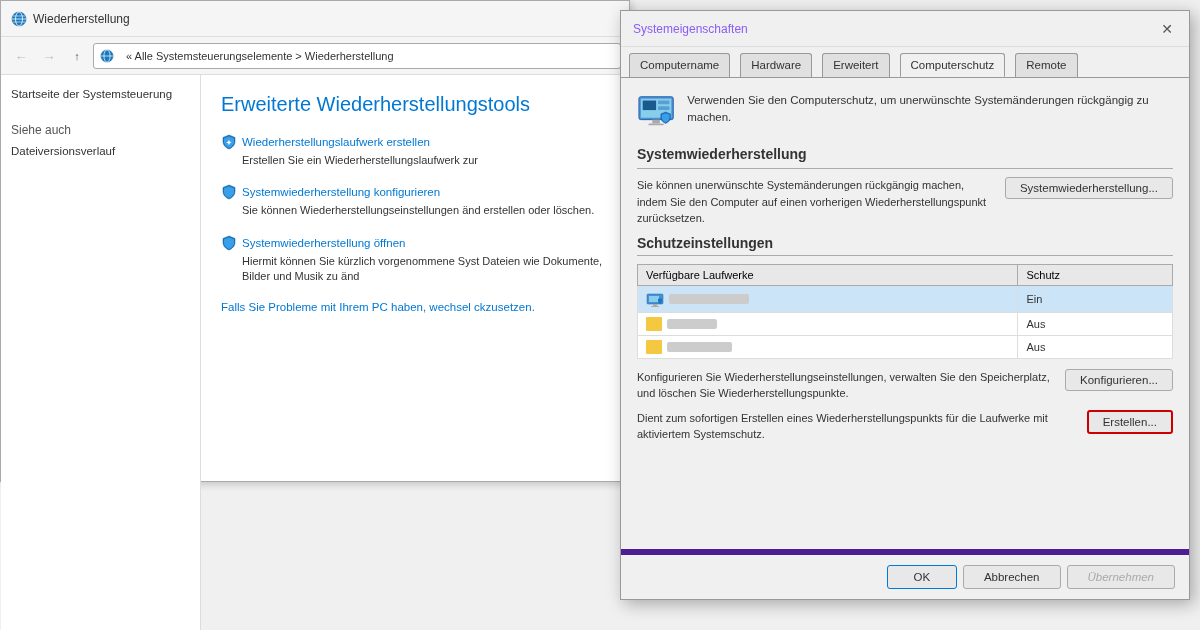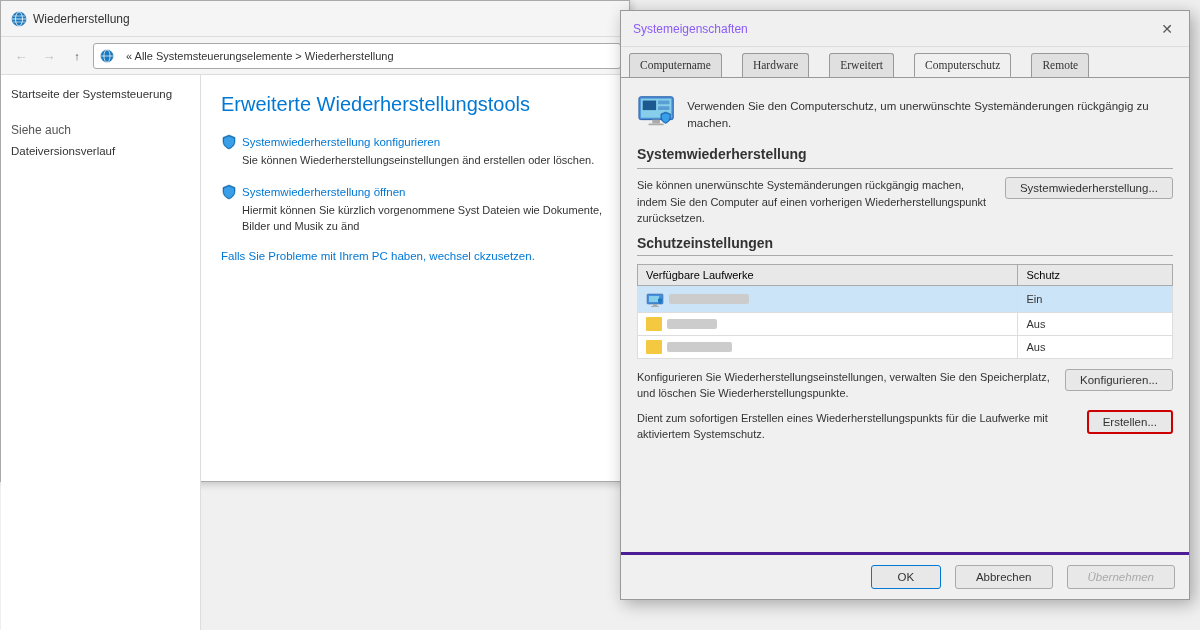--- a/index.html
+++ b/index.html
@@ -216,41 +216,40 @@
       gap: 0;
     }
 
     .tab {
       padding: 5px 10px;
       font-size: 11.5px;
       cursor: pointer;
       border: 1px solid #999;
       border-bottom: none;
       background: #e0e0e0;
-      margin-right: 20px;
+      margin-right: 10px;
       border-radius: 3px 3px 0 0;
       color: #333;
-      font-family: Liberation Serif, serif;
     }
     .tab.active {
       background: #f0f0f0;
       border-bottom: 1px solid #f0f0f0;
       position: relative;
       z-index: 1;
       font-weight: normal;
     }
 
     .dialog-body {
       padding: 14px 16px;
       background: #f0f0f0;
     }
 
     .info-section {
       display: flex;
-      align-items: flex-end;
+      align-items: flex-start;
       gap: 12px;
       margin-bottom: 14px;
     }
 
     .info-text {
       font-size: 11.5px;
       color: #333;
       line-height: 1.5;
     }
 
@@ -365,24 +364,24 @@
       flex-shrink: 0;
     }
 
     .dialog-footer {
       position: absolute;
       bottom: 0;
       left: 0;
       right: 0;
       display: flex;
       justify-content: flex-end;
-      gap: 14px;
+      gap: 6px;
       padding: 10px 14px;
       background: #f0f0f0;
-      border-top: 3px solid #4c1d95;
+      border-top: 6px solid #4c1d95;
     }
 
     .footer-btn {
       padding: 5px 20px;
       font-size: 11.5px;
       border: 1px solid #aaa;
       background: #e8e8e8;
       cursor: pointer;
       border-radius: 3px;
       color: #333;
@@ -449,20 +448,33 @@
         <a class="sidebar-link">Startseite der Systemsteuerung</a>
         <div class="sidebar-section">
           <span>Siehe auch</span>
         </div>
         <a class="sidebar-link">Dateiversionsverlauf</a>
       </div>
 
       <div class="explorer-main">
         <div class="page-heading">Erweiterte Wiederherstellungstools</div>
 
+        <div class="tool-item">
+          <div class="tool-link">
+            <svg class="shield-svg" viewBox="0 0 16 16">
+              <path d="M8 1L2 3.5v4C2 11 5 14 8 15c3-1 6-4 6-7.5v-4L8 1z" fill="#1a7abf" stroke="#0a5a9f" stroke-width="0.5"></path>
+              <path d="M8 2.5L3 4.5v3.2C3 10.5 5.5 13 8 14c2.5-1 5-3.5 5-6.3V4.5L8 2.5z" fill="#3a9fe8"></path>
+              <text x="8" y="11" font-size="7" text-anchor="middle" fill="white" font-weight="bold">✦</text>
+            </svg>
+            <span>Wiederherstellungslaufwerk erstellen</span>
+          </div>
+          <div class="tool-desc">
+            <span>Erstellen Sie ein Wiederherstellungslaufwerk zur</span>
+          </div>
+        </div>
 
         <div class="tool-item">
           <div class="tool-link">
             <svg class="shield-svg" viewBox="0 0 16 16">
               <path d="M8 1L2 3.5v4C2 11 5 14 8 15c3-1 6-4 6-7.5v-4L8 1z" fill="#1a7abf" stroke="#0a5a9f" stroke-width="0.5"></path>
               <path d="M8 2.5L3 4.5v3.2C3 10.5 5.5 13 8 14c2.5-1 5-3.5 5-6.3V4.5L8 2.5z" fill="#3a9fe8"></path>
             </svg>
             <span>Systemwiederherstellung konfigurieren</span>
           </div>
           <div class="tool-desc">

